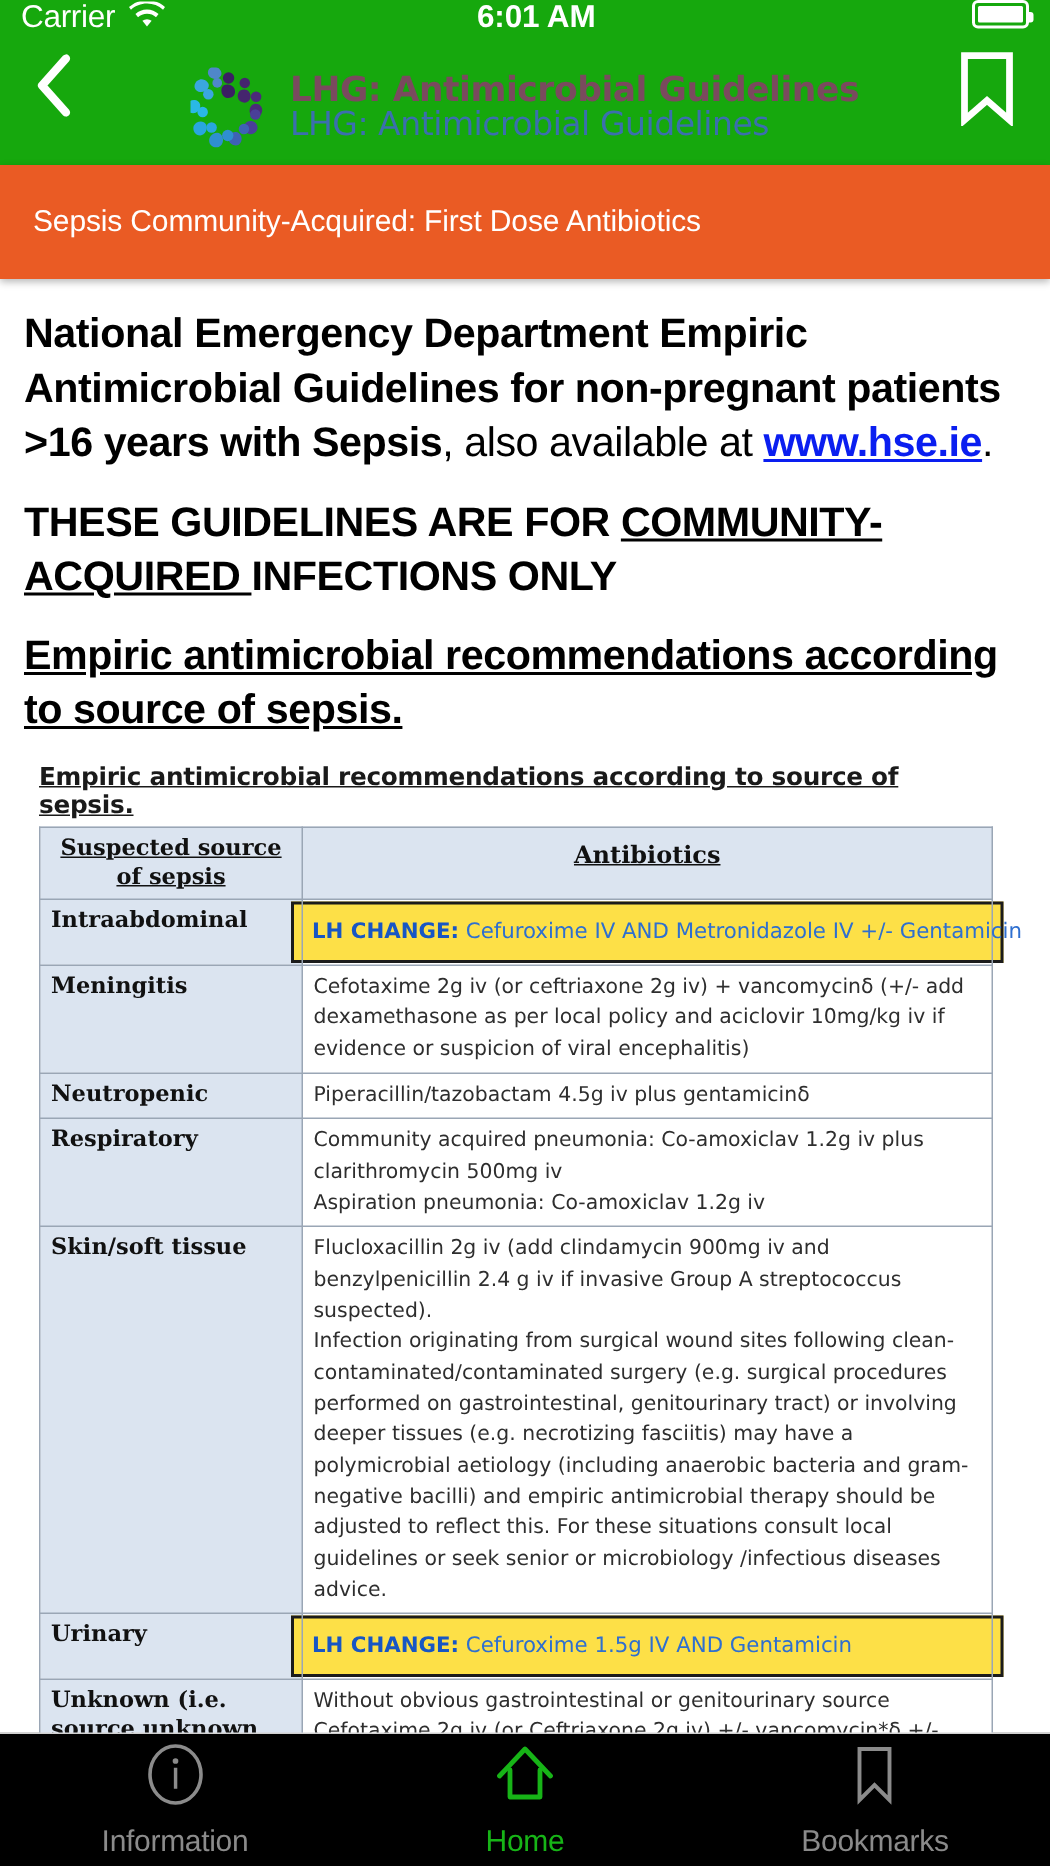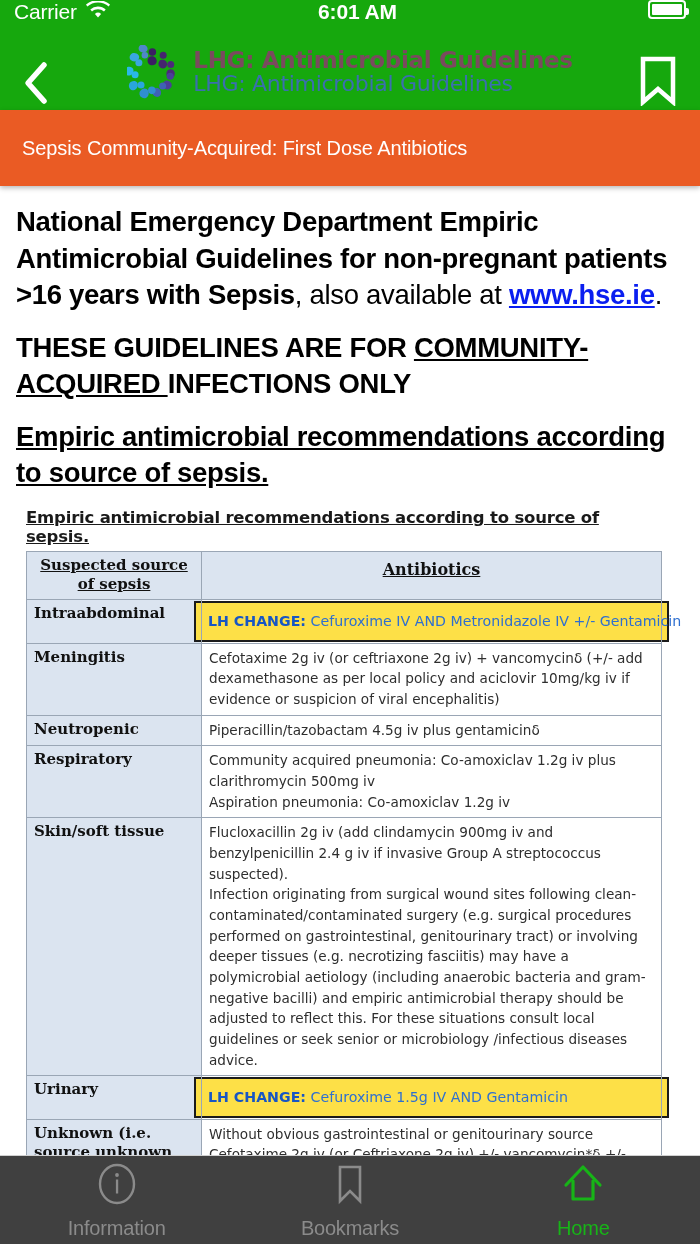--- a/index.html
+++ b/index.html
@@ -32,21 +32,21 @@
   }
   .battery i { display: block; width: 100%; height: 100%; background: #ffffff; border-radius: 1px; }
   .battery::after {
     content: ""; position: absolute; right: -5px; top: 5.5px;
     width: 3px; height: 7px; background: #ffffff; border-radius: 0 2px 2px 0;
   }
 
   
   .navbar {
     height: 76px; flex: 0 0 76px; background: #16a80d;
-    display: flex; align-items: flex-end; padding: 0 22px; position: relative;
+    display: flex; align-items: flex-start; padding: 0 22px; position: relative;
   }
   .nav-back { width: 40px; display: flex; align-items: center; justify-content: flex-start; cursor: pointer; }
   .nav-title-wrap {
     position: absolute; left: 0; right: 0; top: 0; bottom: 0;
     display: flex; align-items: center; justify-content: center; gap: 12px;
     pointer-events: none;
   }
   .logo-mark { width: 54px; height: 54px; flex: 0 0 54px; }
   .logo-text { display: flex; flex-direction: column; line-height: 1.0; }
   .logo-text .l1 {
@@ -119,21 +119,21 @@
     border: 2px solid #1b1b1b; background: #fde047;
     padding: 9px 12px; margin: -1px -8px;
     font-family: "DejaVu Sans", sans-serif; font-size: 14.2px;
     color: #2e6fd0; line-height: 1.3; white-space: nowrap;
   }
   .lhbox b { color: #1756c4; font-weight: bold; }
   td.abx.boxcell { padding: 2px 0 2px 0; border-right: 1px solid #9aa6b5; }
 
   
   .tabbar {
-    flex: 0 0 89px; height: 89px; background: #404040;
+    flex: 0 0 89px; height: 89px; background: #000000;
     border-top: 1px solid #d0d0d0;
     display: flex; align-items: center;
   }
   .tab {
     flex: 1 1 0; display: flex; flex-direction: column;
     align-items: center; justify-content: center; gap: 6px; cursor: pointer;
   }
   .tab-label { font-size: 20px; color: #8b8b8b; letter-spacing: -0.2px; }
   .tab.active .tab-label { color: #17b417; }
 </style>
@@ -327,32 +327,32 @@
       <span>
         <svg width="46" height="46" viewBox="0 0 46 46">
           <ellipse cx="23" cy="23" rx="17" ry="19" fill="none" stroke="#8b8b8b" stroke-width="2.4"></ellipse>
           <circle cx="23" cy="14" r="1.9" fill="#8b8b8b"></circle>
           <rect x="21.9" y="18.5" width="2.3" height="14" fill="#8b8b8b"></rect>
         </svg>
       </span>
       <span class="tab-label">Information</span>
     </div>
 
-    <div class="tab">
-      <span>
-        <svg width="46" height="46" viewBox="0 0 46 46">
-          <path d="M13 6 H33 V40 L23 30 L13 40 Z" fill="none" stroke="#8b8b8b" stroke-width="2.6" stroke-linejoin="miter"></path>
-        </svg>
-      </span>
-      <span class="tab-label">Bookmarks</span>
-    </div>
-
     <div class="tab active">
       <span>
         <svg width="46" height="46" viewBox="0 0 46 46">
           <path d="M6 24 L23 6 L40 24" fill="none" stroke="#17b417" stroke-width="3.2" stroke-linecap="round" stroke-linejoin="round"></path>
           <path d="M13 20 V38 H33 V20" fill="none" stroke="#17b417" stroke-width="3.2" stroke-linecap="round" stroke-linejoin="round"></path>
         </svg>
       </span>
       <span class="tab-label">Home</span>
     </div>
+
+    <div class="tab">
+      <span>
+        <svg width="46" height="46" viewBox="0 0 46 46">
+          <path d="M13 6 H33 V40 L23 30 L13 40 Z" fill="none" stroke="#8b8b8b" stroke-width="2.6" stroke-linejoin="miter"></path>
+        </svg>
+      </span>
+      <span class="tab-label">Bookmarks</span>
+    </div>
   </div>
 </div>
 
 </body></html>

